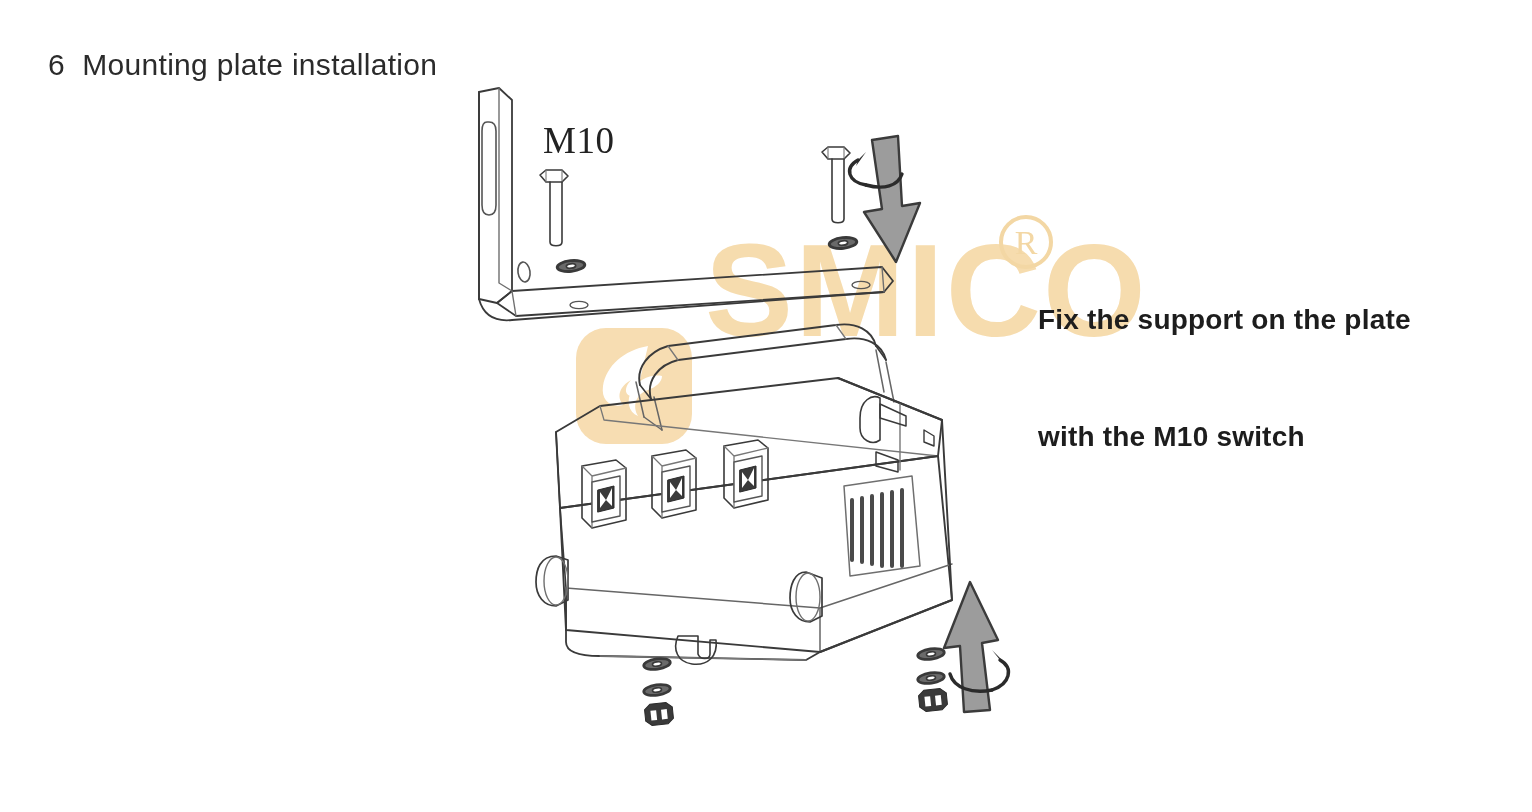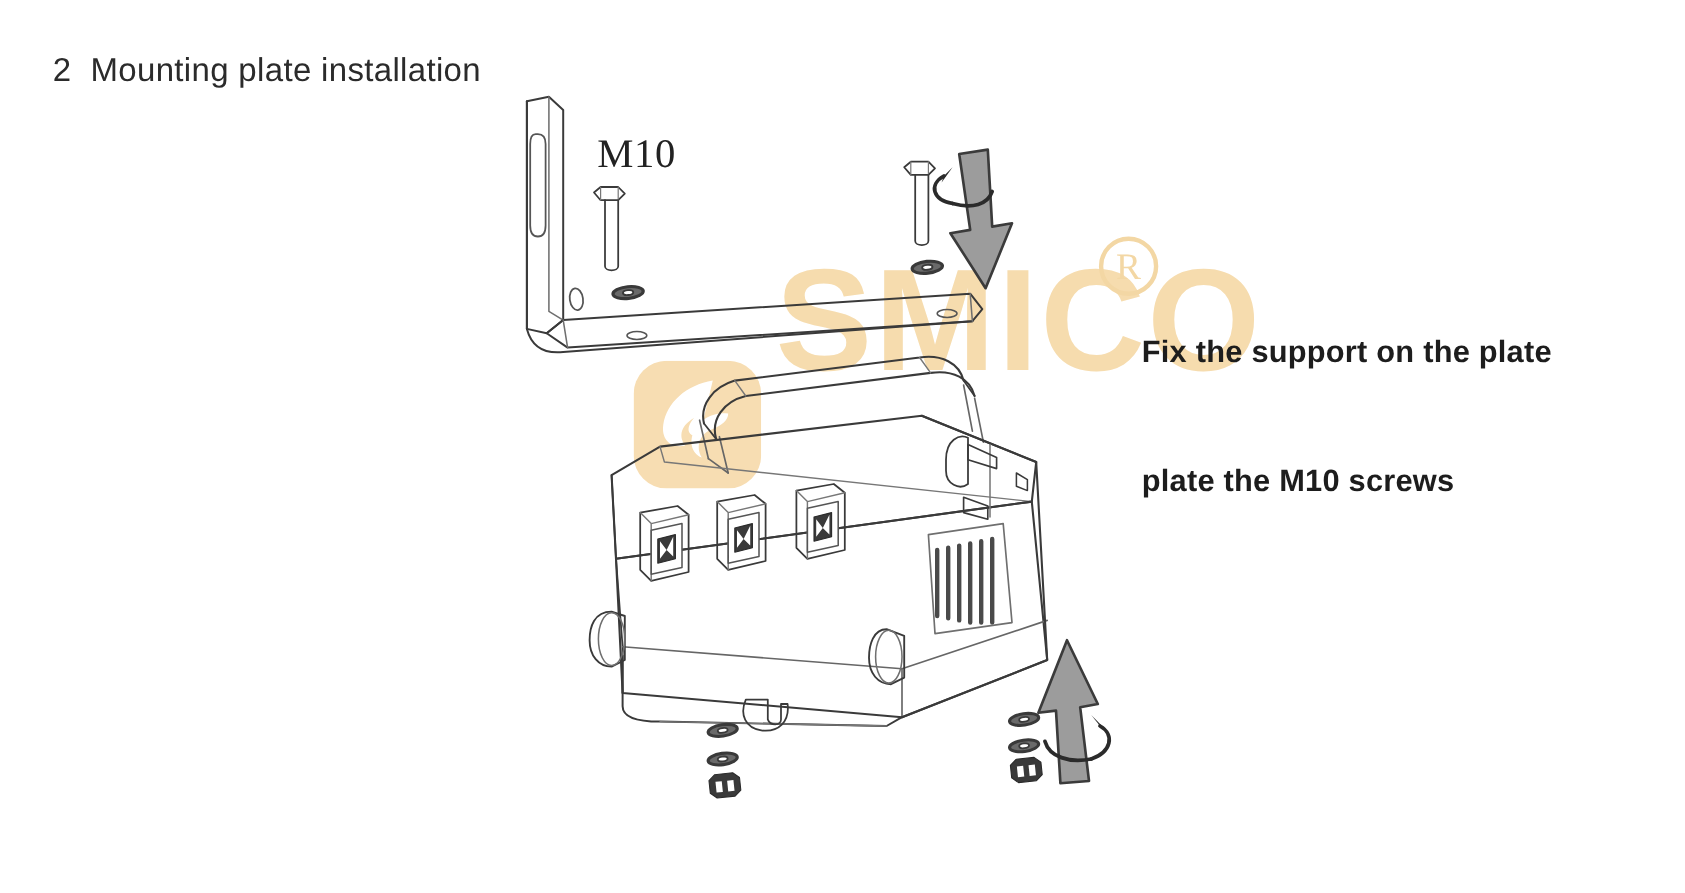--- a/index.html
+++ b/index.html
@@ -277,22 +277,22 @@
           <path d="M970,582 L998,640 L982,643 L990,710 L964,712 L960,646 L944,648 Z" fill="#9c9c9c" stroke="#3b3b3b" stroke-width="2.4" stroke-linejoin="round"></path>
           <path d="M1000,660 C1014,668 1010,684 992,690" fill="none" stroke="#2b2b2b" stroke-width="3.4"></path>
           <path d="M1000,660 L992,650 L1006,664 Z" fill="#2b2b2b" stroke="none"></path>
           <path d="M992,690 C972,694 954,688 950,674" fill="none" stroke="#2b2b2b" stroke-width="3.4"></path>
         </g>
 
       </g>
     </svg>
   </div>
 
-  <div class="step-title">2  Mounting plate installation</div>
+  <div class="step-title">6  Mounting plate installation</div>
 
   <div class="m10-label">M10</div>
 
   <div class="callout">
     <span class="line">Fix the support on the plate</span>
-    <span class="line">plate the M10 screws</span>
+    <span class="line">with the M10 switch</span>
   </div>
 
 </div>
 
 </body></html>

